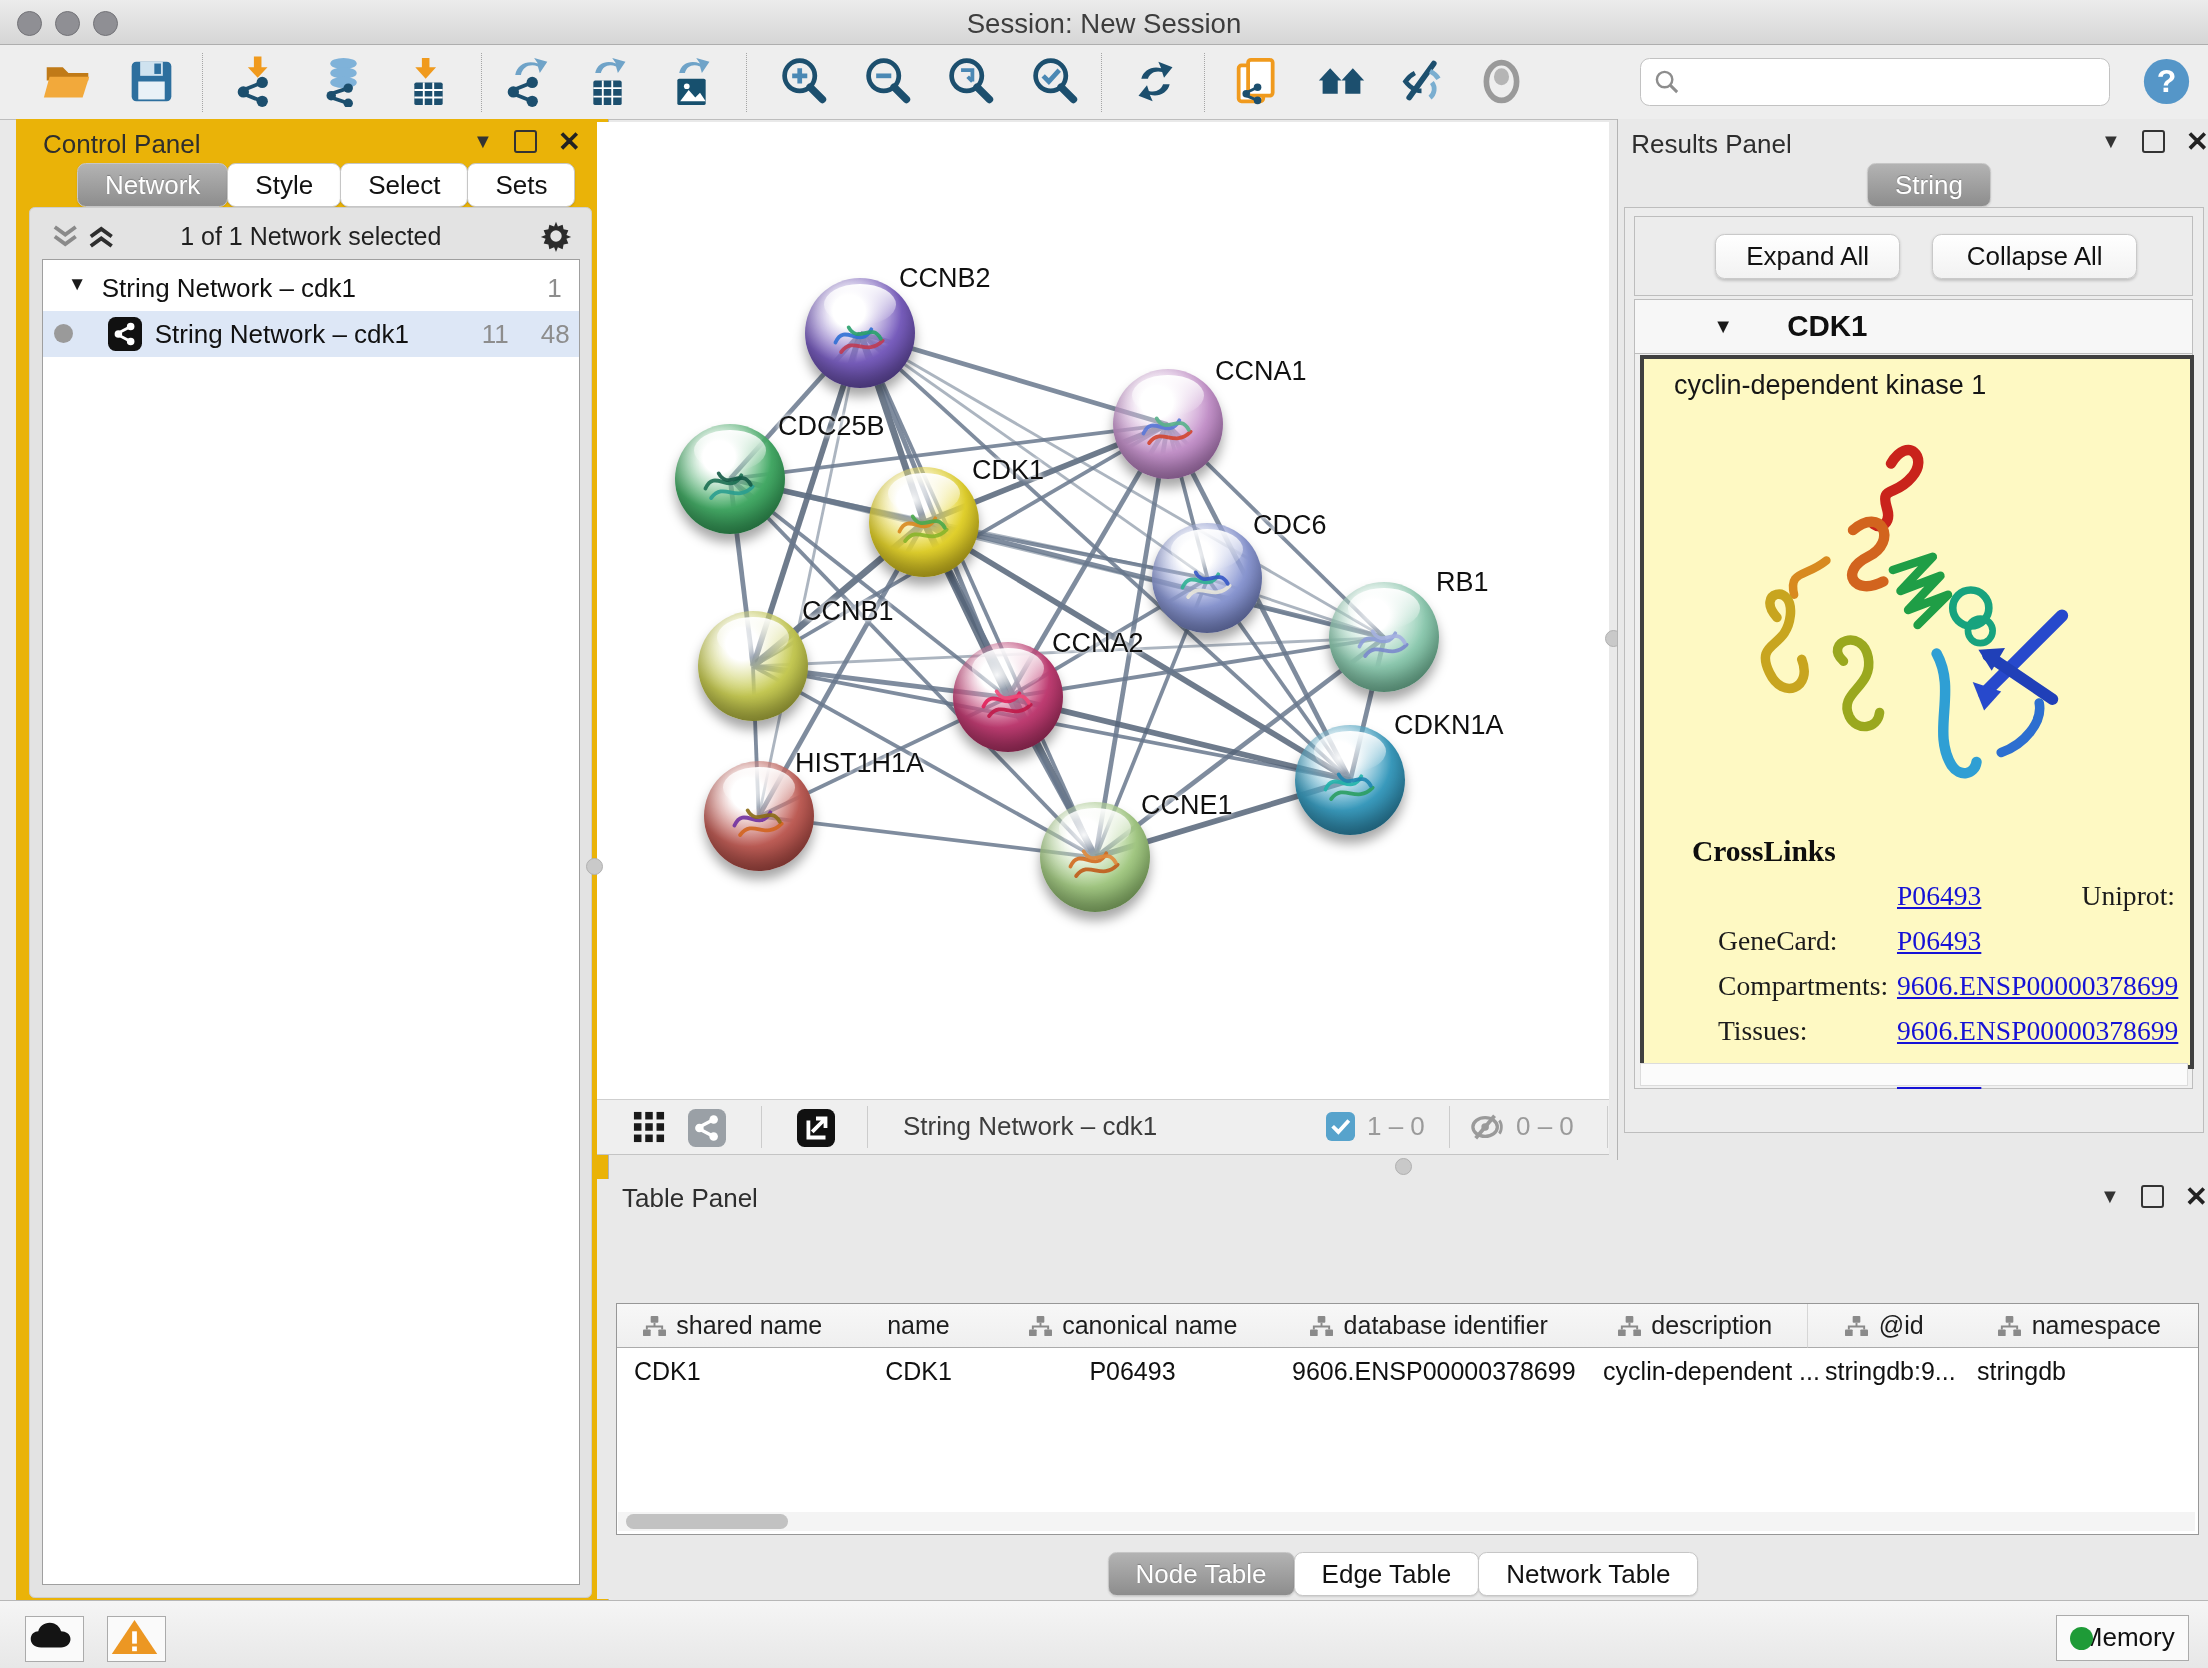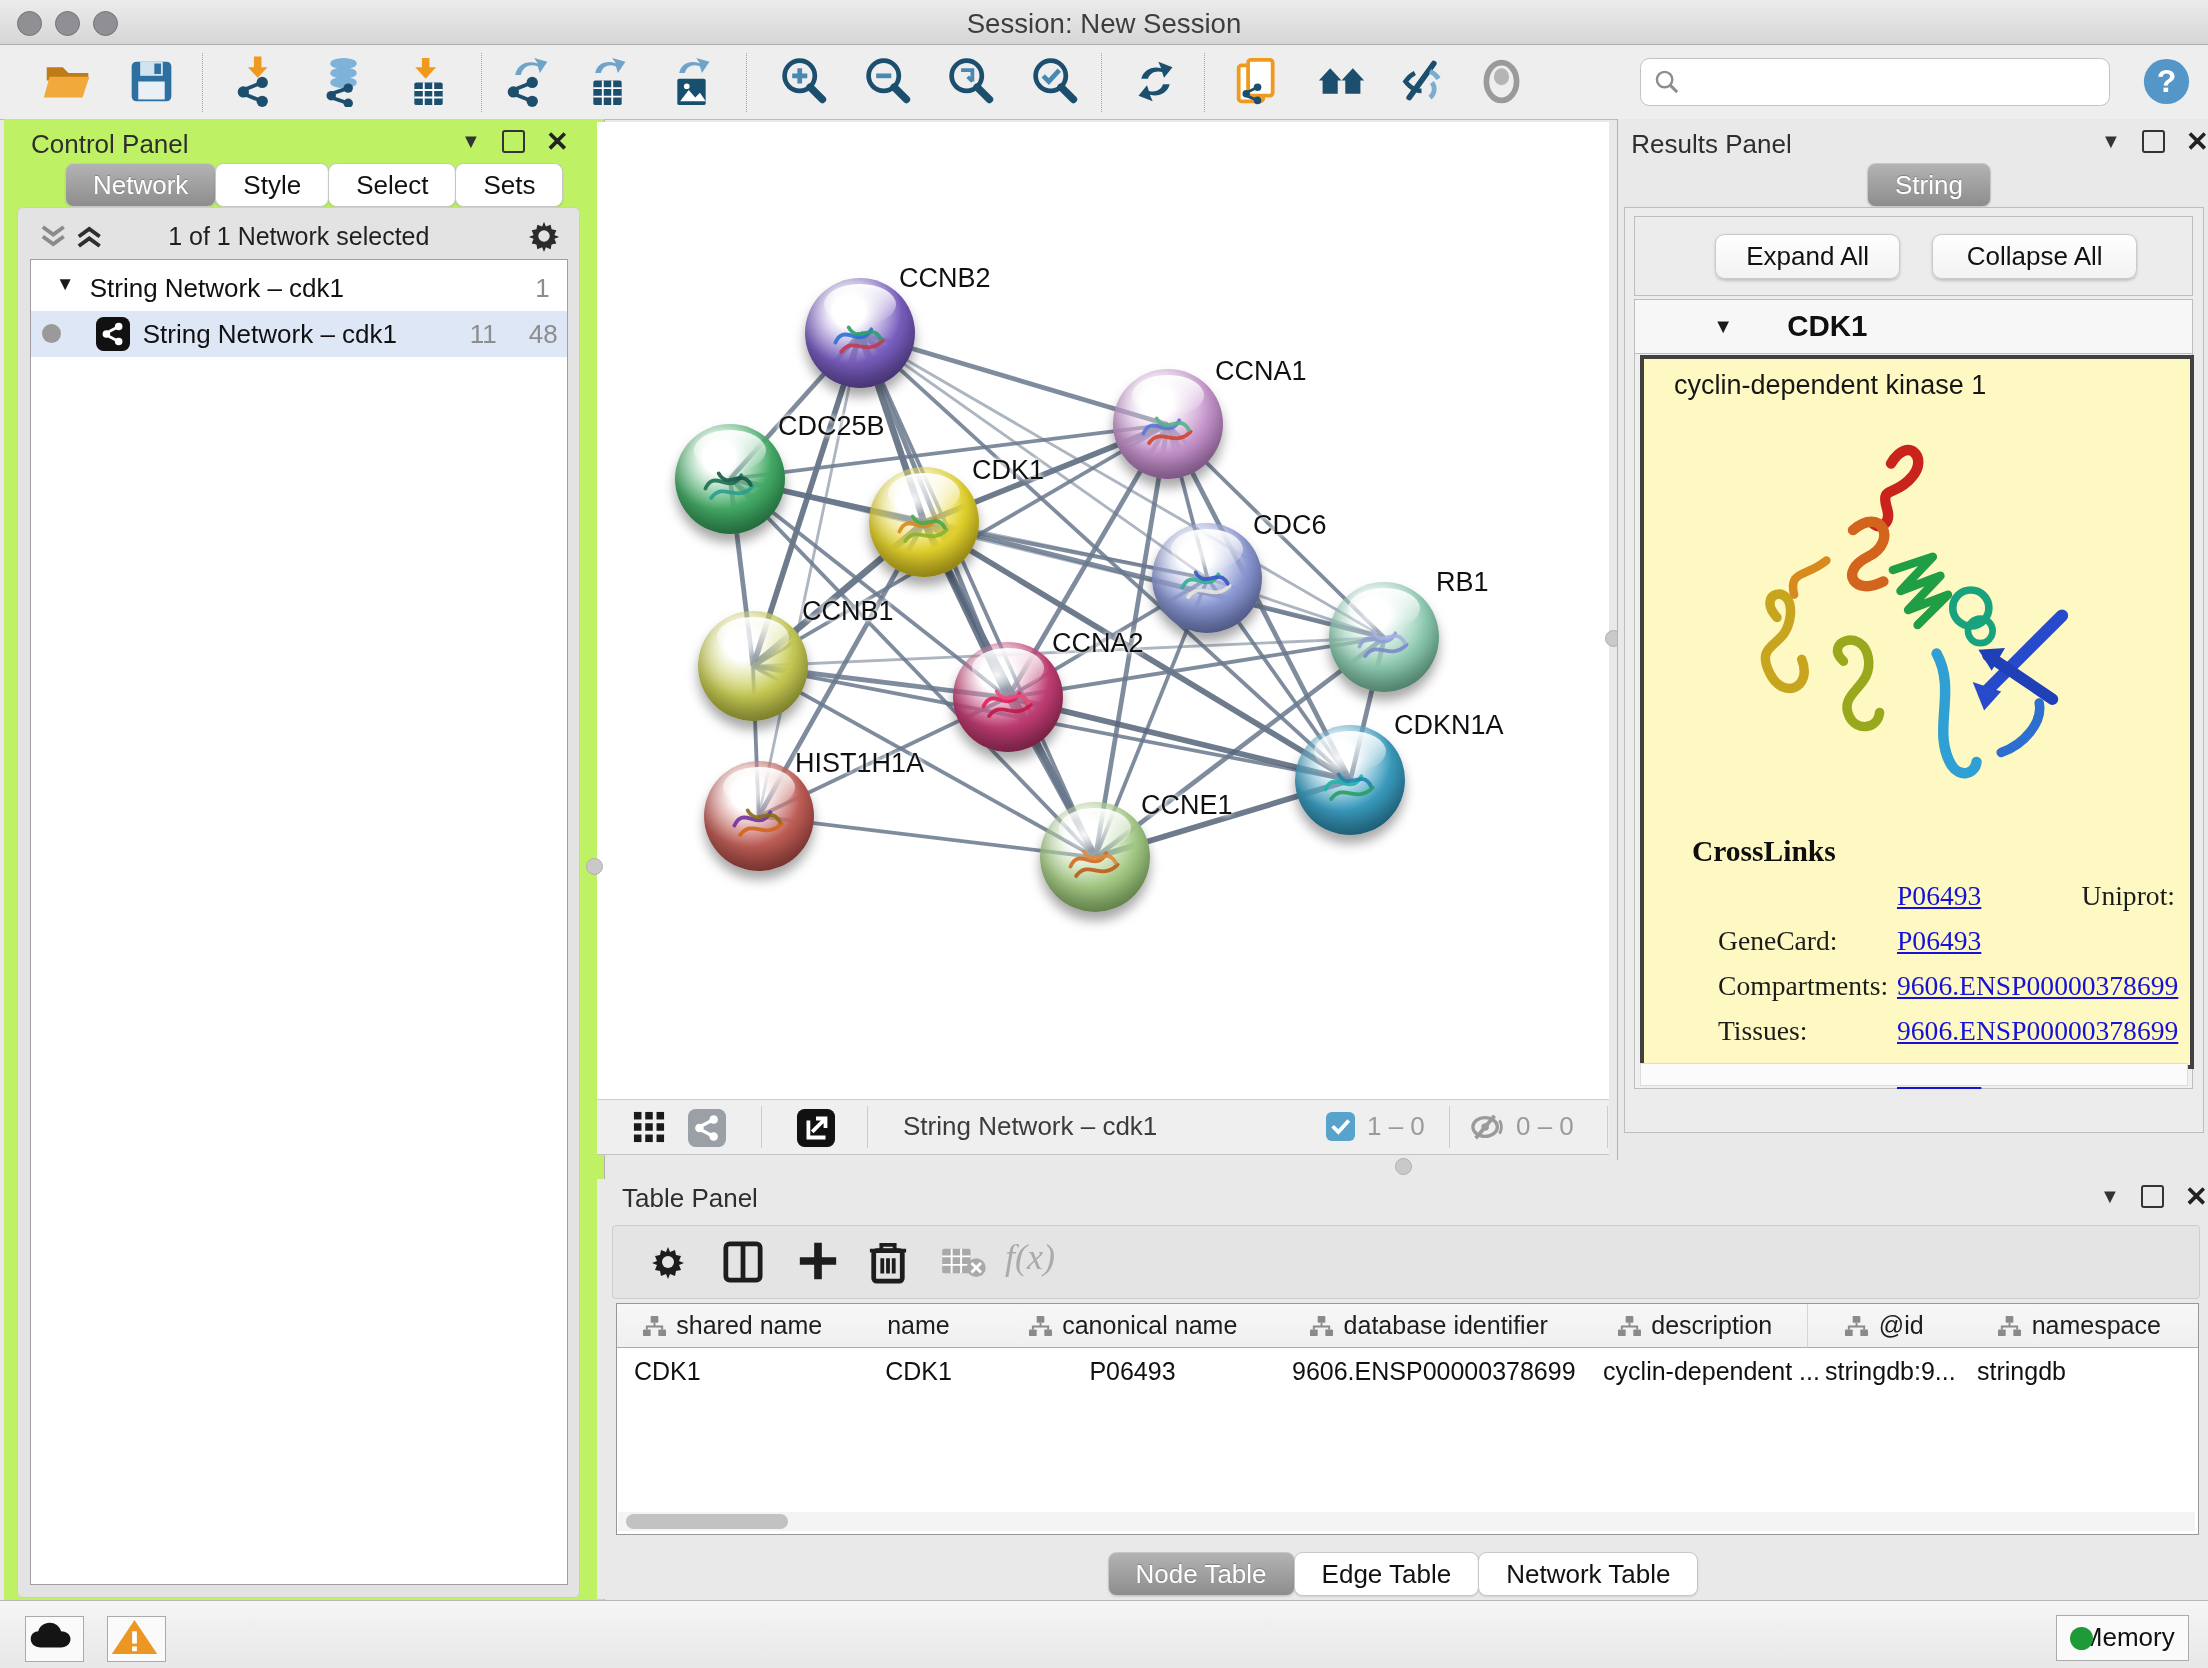--- a/index.html
+++ b/index.html
@@ -37,22 +37,22 @@
   .tab{display:inline-block;height:42px;line-height:42px;padding:0 27px;background:#fff;
     border:1px solid #c6c6c6;font-size:26px;color:#111;border-radius:8.6px;margin-right:-1px;
     box-shadow:0 1px 1.9px rgba(0,0,0,.12);}
   .tab.active{background:linear-gradient(#b3b3b3,#8d8d8d);color:#fff;
     text-shadow:0 -1px 1px rgba(0,0,0,.25);}
 
   .btn{background:linear-gradient(#ffffff,#f2f2f2);border:1px solid #c9c9c9;border-radius:9.5px;
     font-size:26px;color:#111;text-align:center;box-shadow:0 1.9px 2.9px rgba(0,0,0,.18);}
 
   
-  #control-panel{left:4px;top:119px;width:592px;height:1481px;background:#bef264;
-    border-right:1px solid #b3b3b3;padding-left:8px;}
+  #control-panel{left:16px;top:119px;width:592px;height:1481px;background:#eab308;
+    border-right:1px solid #b3b3b3;}
   #cp-body{position:absolute;left:13.3px;top:88px;width:561px;height:1389px;background:#e3e3e3;
     border:1px solid #cdcdcd;border-radius:5.7px;}
   #cp-toolbar{position:absolute;left:0;top:7.6px;width:100%;height:42px;}
   #cp-tree{position:absolute;left:11.4px;top:51px;width:536px;height:1324px;background:#fff;
     border:1px solid #9f9f9f;}
   .tree-row{position:absolute;left:0;width:100%;height:46px;font-size:26px;color:#111;}
   .tree-row.selected{background:#dde7f6;}
   .num{color:#8d8d8d;}
 
   
@@ -589,44 +589,20 @@
   </div>
 
   <div class="abs" id="table-panel">
     <div class="abs panel-title" style="left:25px;top:3.8px">Table Panel</div>
     <div class="win-ctl" style="left:1503px;top:5.7px">
       <span class="ctl-tri">▼</span>
       <span class="ctl-box"></span>
       <span class="ctl-x">✕</span>
     </div>
 
-    <div id="tp-toolbar">
-      <svg class="abs" style="left:36px;top:17px" width="38" height="38" viewBox="0 0 38 38">
-          <path d="M19 4l2 5 5-2 1 5 5 1-2 5 5 2-5 2 2 5-5 1-1 5-5-2-2 5-2-5-5 2-1-5-5-1 2-5-5-2 5-2-2-5 5-1 1-5 5 2z" fill="#1d1d1d"></path>
-          <circle cx="19" cy="19" r="6" fill="#e4e4e4"></circle>
-        </svg>
-      <svg class="abs" style="left:110px;top:15px" width="40" height="42" viewBox="0 0 42 44">
-          <rect x="3" y="3" width="36" height="38" rx="4" fill="none" stroke="#1d1d1d" stroke-width="5"></rect>
-          <path d="M21 3v38" stroke="#1d1d1d" stroke-width="5"></path>
-        </svg>
-      <svg class="abs" style="left:183px;top:13.3px" width="44" height="44" viewBox="0 0 46 46">
-          <path d="M19 4h8v15h15v8H27v15h-8V27H4v-8h15z" fill="#1d1d1d"></path>
-        </svg>
-      <svg class="abs" style="left:255px;top:13.3px" width="40" height="46" viewBox="0 0 42 48">
-          <rect x="6" y="12" width="30" height="32" rx="3" fill="none" stroke="#1d1d1d" stroke-width="5"></rect>
-          <path d="M2 12h38M14 12V6h14v6M15 20v16M21 20v16M27 20v16" stroke="#1d1d1d" stroke-width="4" fill="none"></path>
-        </svg>
-      <svg class="abs" style="left:327px;top:19px" width="46" height="34" viewBox="0 0 48 36">
-          <rect x="2" y="4" width="30" height="26" rx="2" fill="#a9a9a9"></rect>
-          <path d="M2 12h30M2 21h30M12 4v26M22 4v26" stroke="#fff" stroke-width="2"></path>
-          <circle cx="38" cy="24" r="10" fill="#a9a9a9"></circle>
-          <path d="M33 19l10 10M43 19l-10 10" stroke="#fff" stroke-width="3"></path>
-        </svg>
-      <div class="abs" style="left:392px;top:9.5px;font-size:36px;color:#aaaaaa;font-family:'Liberation Serif',serif;font-style:italic">f(x)</div>
-    </div>
 
     <div id="tp-table">
       <div id="tp-header-row">
           <div class="th" style="left: 0px; width: 230px;"><svg width="25" height="23" viewBox="0 0 26 24" style="vertical-align:-3.8px;margin-right:9.5px">
               <g fill="#8a8a8a">
                 <rect x="9" y="1" width="8" height="7" rx="1"></rect>
                 <rect x="1" y="15" width="8" height="7" rx="1"></rect>
                 <rect x="17" y="15" width="8" height="7" rx="1"></rect>
                 <path d="M13 8v4M5 15v-3h16v3" stroke="#8a8a8a" stroke-width="2" fill="none"></path>
               </g>

